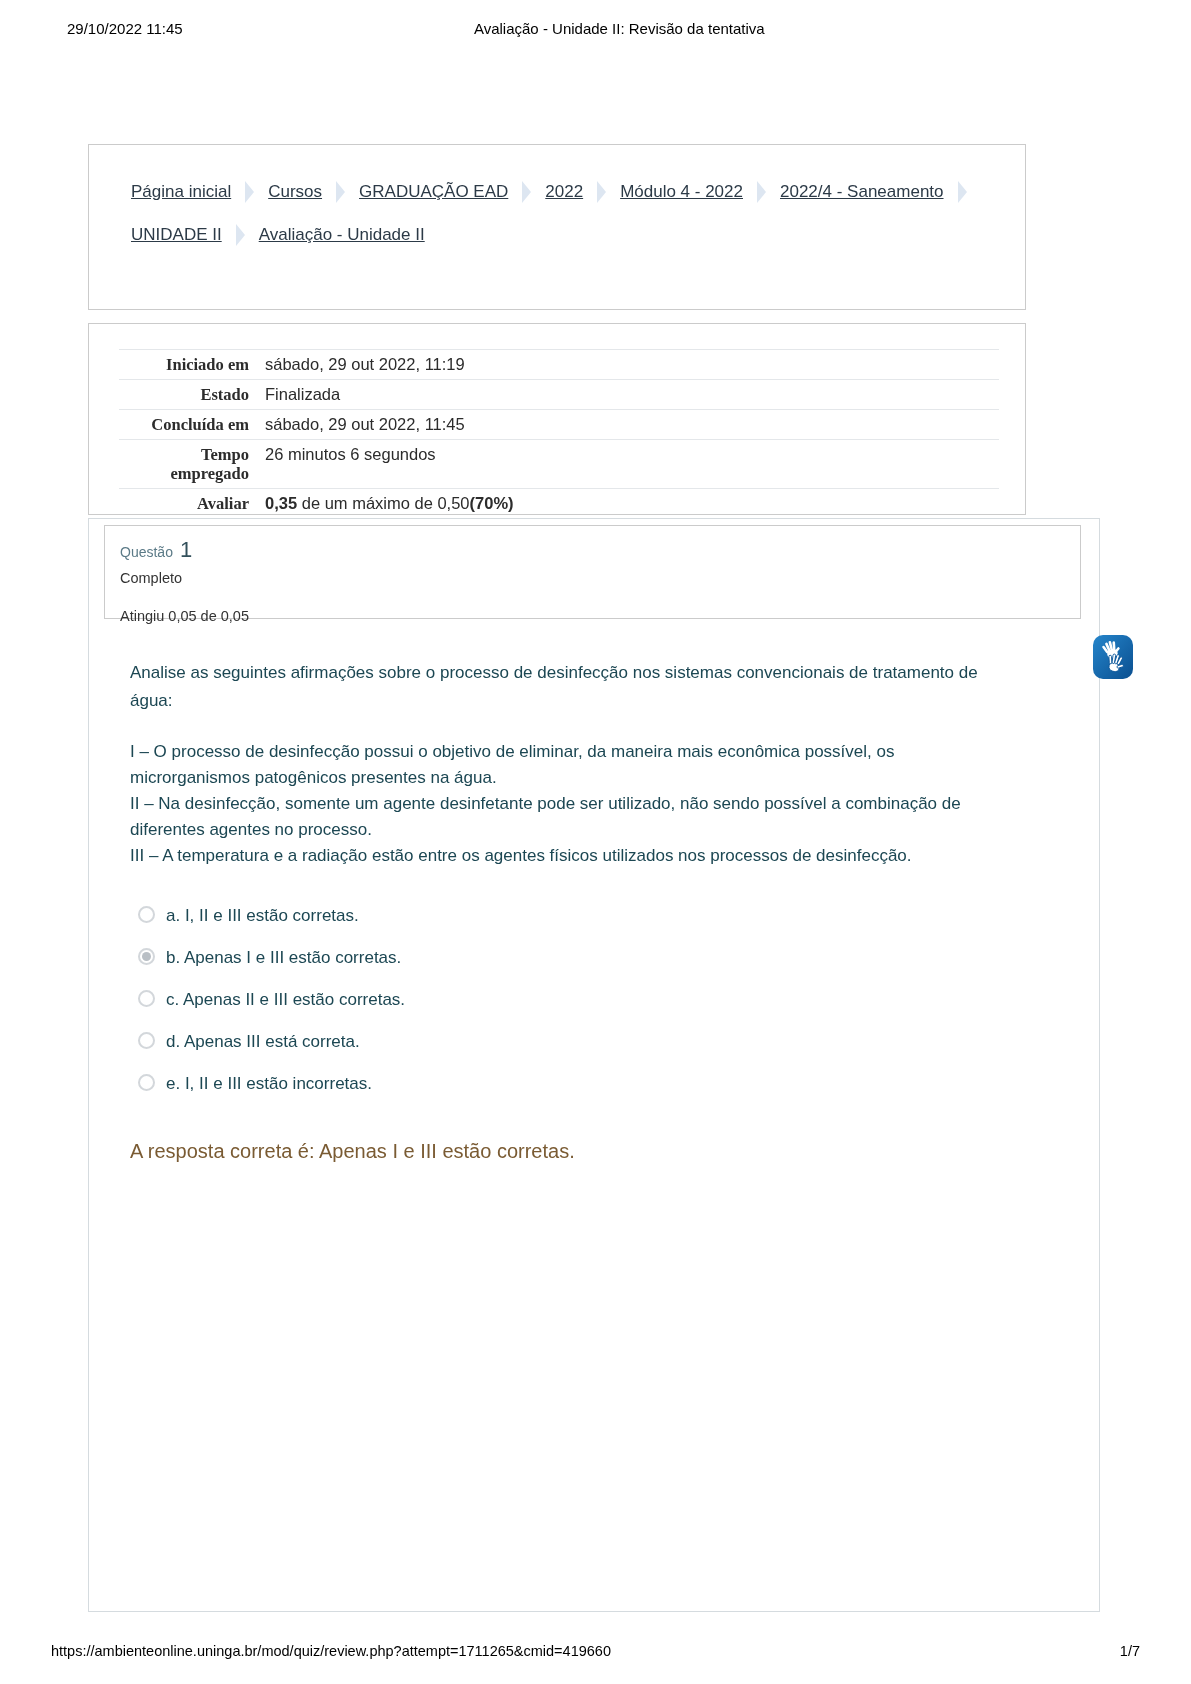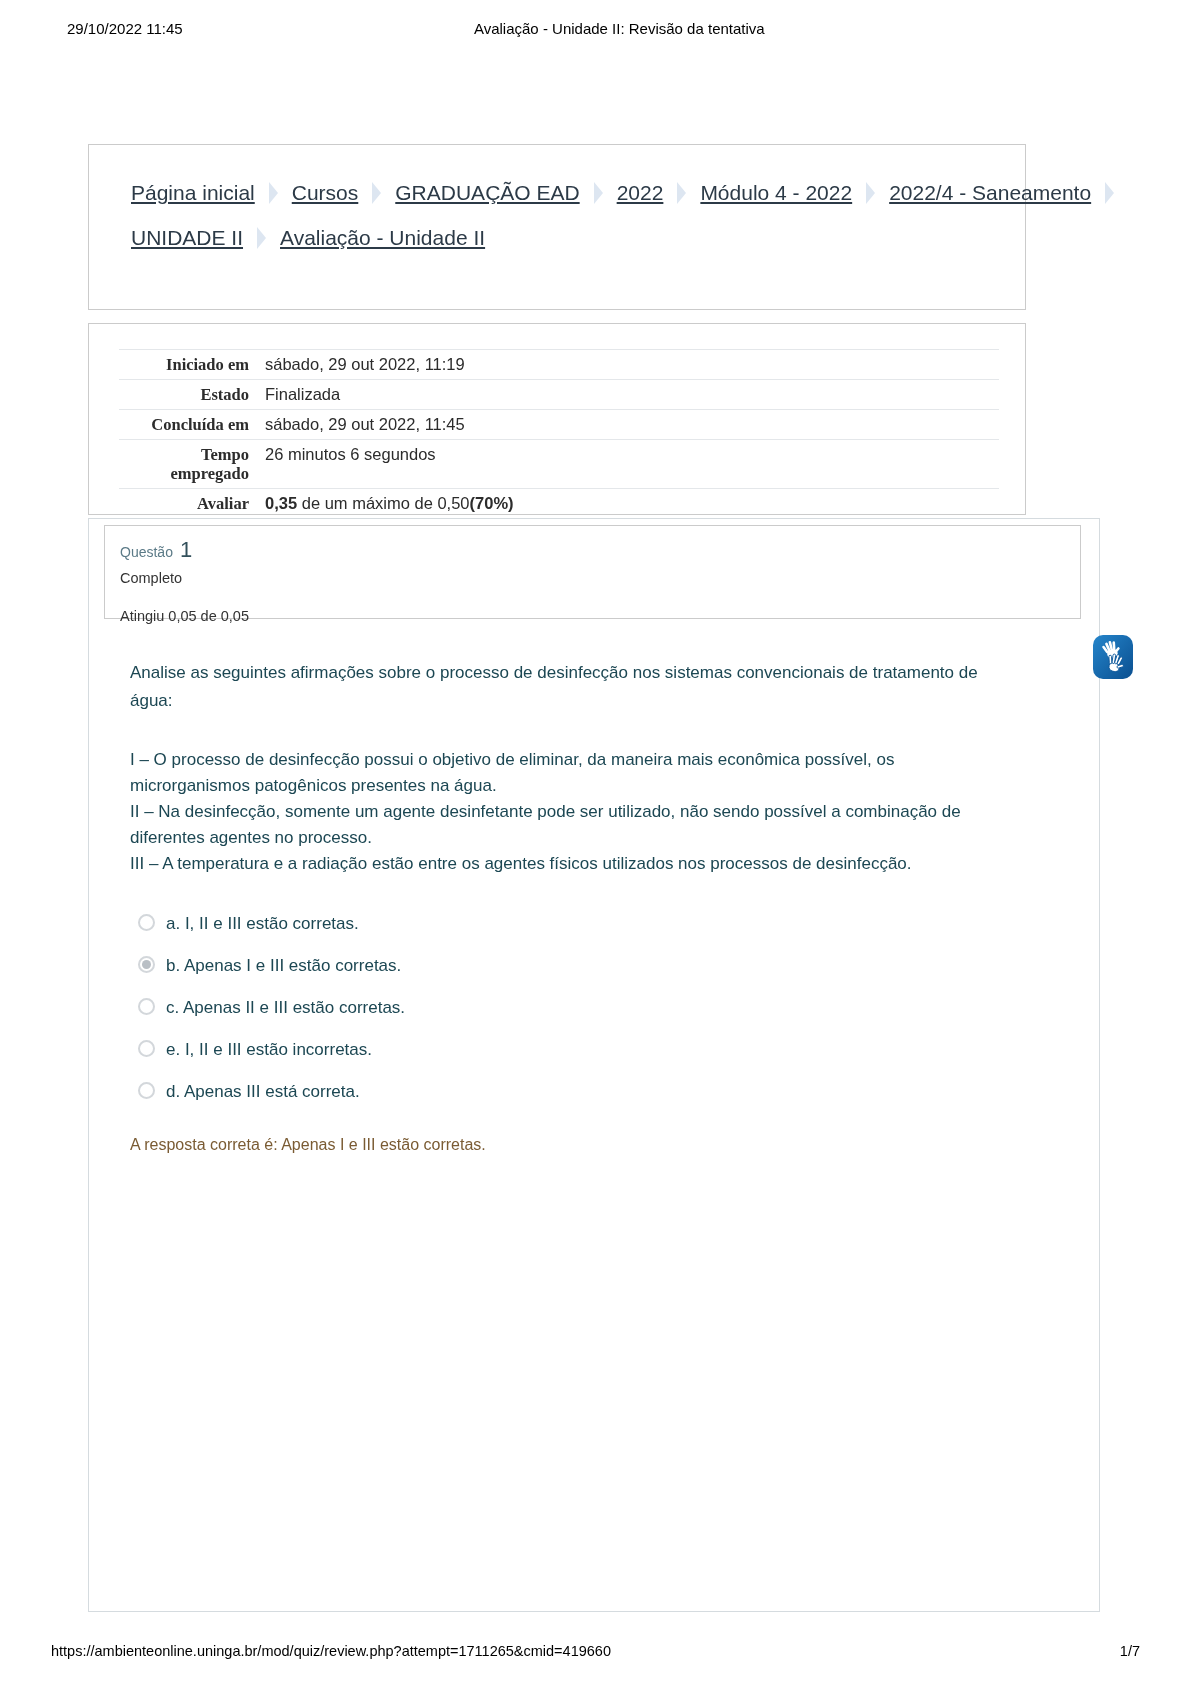--- a/index.html
+++ b/index.html
@@ -21,45 +21,45 @@
   .print-header-left{position:absolute;left:67px;top:20px;font-size:15px;color:#000;}
   .print-header-title{position:absolute;left:52%;top:20px;transform:translateX(-50%);font-size:15px;color:#000;white-space:nowrap;}
   .print-footer-url{position:absolute;left:51px;top:1643px;font-size:14.5px;color:#000;}
   .print-footer-page{position:absolute;right:51px;top:1643px;font-size:14.5px;color:#000;}
 
   .card{position:absolute;background:#fff;border:1px solid var(--card-border);box-sizing:border-box;}
   .breadcrumb-card{left:88px;top:144px;width:938px;height:166px;}
   .bc-row{display:flex;align-items:center;gap:14px;margin-left:42px;}
   .bc-row-1{margin-top:36px;}
   .bc-row-2{margin-top:21px;}
-  .bc-link{font-size:21px;color:var(--link-navy);text-decoration:underline;white-space:nowrap;cursor:pointer;}
+  .bc-link{font-size:17px;color:var(--link-navy);text-decoration:underline;white-space:nowrap;cursor:pointer;}
   .chev{width:0;height:0;border-top:11px solid transparent;border-bottom:11px solid transparent;border-left:9px solid var(--chevron);flex:none;}
 
   .summary-card{left:88px;top:323px;width:938px;height:192px;padding:25px 0 0 30px;}
   .srow{display:flex;border-top:1px solid var(--row-line);padding:5px 0;width:880px;}
   .slabel{width:130px;text-align:right;font-weight:bold;font-size:16.5px;line-height:19px;flex:none;font-family:Liberation Serif, serif;}
   .svalue{margin-left:16px;font-size:16.5px;line-height:19px;}
 
   .question-region{position:absolute;left:88px;top:518px;width:1012px;height:1094px;border:1px solid var(--region-border);box-sizing:border-box;background:#fff;}
   .qinfo{position:absolute;left:15px;top:6px;width:977px;height:94px;border:1px solid var(--card-border);box-sizing:border-box;padding:11px 0 0 15px;background:#fff;}
   .qinfo-head{display:flex;align-items:baseline;gap:7px;}
   .qinfo-label{font-size:14px;color:#5b7a87;}
   .qinfo-number{font-size:22px;color:#33505b;}
   .qinfo-status{margin-top:7px;font-size:14.5px;color:#333;}
   .qinfo-grade{margin-top:22px;font-size:14.5px;color:#333;}
 
   .qcontent{position:absolute;left:41px;top:100px;width:872px;}
   .qtext{margin-top:40px;font-size:17px;line-height:28px;color:var(--teal);}
-  .statements{margin-top:32px;font-size:17px;line-height:26px;color:var(--teal);}
+  .statements{margin-top:24px;font-size:17px;line-height:26px;color:var(--teal);}
   .options{margin-top:36px;}
   .opt{display:flex;align-items:flex-start;margin-bottom:20px;}
   .radio{width:17px;height:17px;border-radius:50%;border:2px solid #d3d7db;box-sizing:border-box;margin:1px 11px 0 8px;background:#fff;flex:none;position:relative;cursor:pointer;}
   .radio.selected::after{content:"";position:absolute;inset:2px;border-radius:50%;background:#b9bfc5;}
   .opt-text{font-size:17px;line-height:22px;color:var(--teal);}
-  .answer-line{margin-top:33px;font-size:16px;color:var(--answer-brown);}
+  .answer-line{margin-top:45px;font-size:20px;color:var(--answer-brown);}
 
   .handtalk{position:absolute;left:1093px;top:635px;width:40px;height:44px;padding:0;border:none;background:transparent;cursor:pointer;}
 </style>
 </head>
 <body>
 
 <div class="print-header-left">29/10/2022 11:45</div>
 <div class="print-header-title">Avaliação - Unidade II: Revisão da tentativa</div>
 
 <div class="card breadcrumb-card">
@@ -134,25 +134,25 @@
         <div class="opt">
           <span class="radio selected"></span>
           <span class="opt-text">b. Apenas I e III estão corretas.</span>
         </div>
         <div class="opt">
           <span class="radio"></span>
           <span class="opt-text">c. Apenas II e III estão corretas.</span>
         </div>
         <div class="opt">
           <span class="radio"></span>
-          <span class="opt-text">e. I, II e III estão incorretas.</span>
+          <span class="opt-text">d. Apenas III está correta.</span>
         </div>
         <div class="opt">
           <span class="radio"></span>
-          <span class="opt-text">d. Apenas III está correta.</span>
+          <span class="opt-text">e. I, II e III estão incorretas.</span>
         </div>
       </div>
     <div class="answer-line">A resposta correta é: Apenas I e III estão corretas.</div>
   </div>
 </div>
 
 <button class="handtalk">
   <svg width="40" height="44" viewBox="0 0 40 44">
     <defs>
       <linearGradient id="htg" x1="0" y1="0" x2="1" y2="1">

